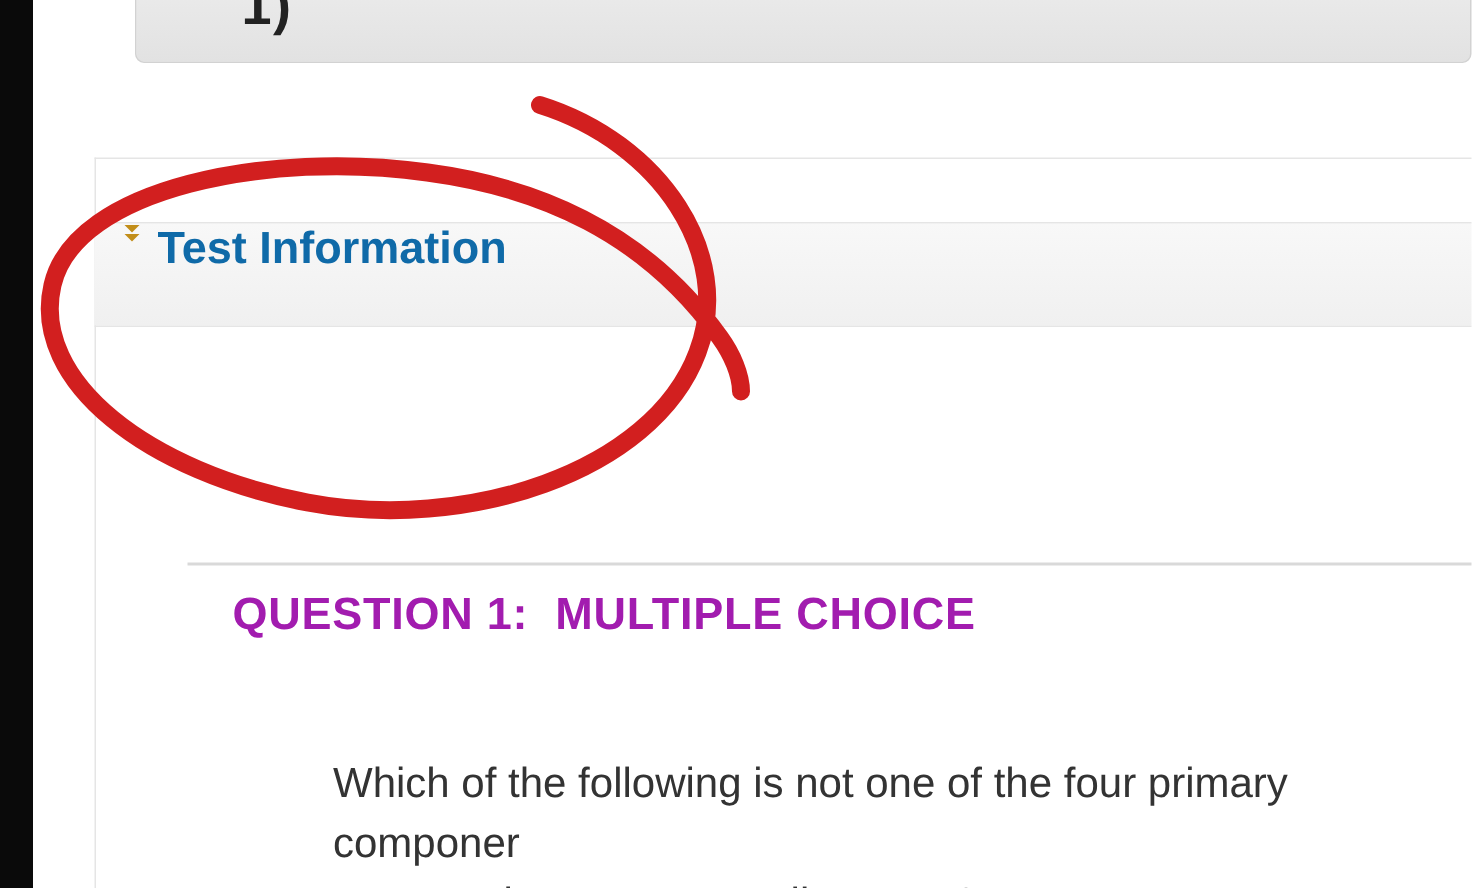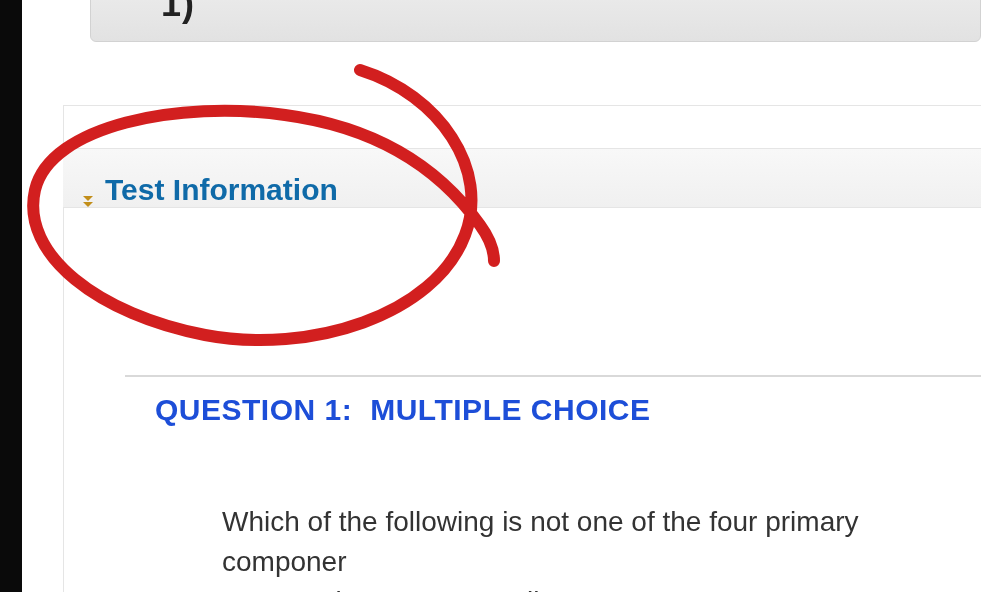--- a/index.html
+++ b/index.html
@@ -54,26 +54,26 @@
     top: 105px;
     bottom: 0;
     width: 0;
     border-left: 1px solid #e5e5e5;
   }
   .test-info-bar {
     position: absolute;
     left: 63px;
     right: 0;
     top: 148px;
-    height: 60px;
+    height: 70px;
     background: linear-gradient(#f8f8f8,#f0f0f0);
     border-top: 1px solid #e5e5e5;
     border-bottom: 1px solid #e5e5e5;
     display: flex;
-    align-items: flex-end;
+    align-items: flex-start;
     padding-left: 18px;
     box-sizing: border-box;
     cursor: pointer;
   }
   .chevrons {
     width: 14px;
     line-height: 6px;
     color: #b7860b;
     font-size: 13px;
     margin-right: 6px;
@@ -104,21 +104,21 @@
     height: 0;
     border-top: 2px solid #d9d9d9;
   }
   .q-heading {
     position: absolute;
     left: 155px;
     right: 0;
     top: 393px;
     font-size: 30px;
     font-weight: 700;
-    color: #1d4ed8;
+    color: #a21caf;
     letter-spacing: 0.5px;
   }
   .q-heading .sep {
     display: inline-block;
     width: 18px;
   }
   .q-text {
     position: absolute;
     left: 222px;
     right: 0;

